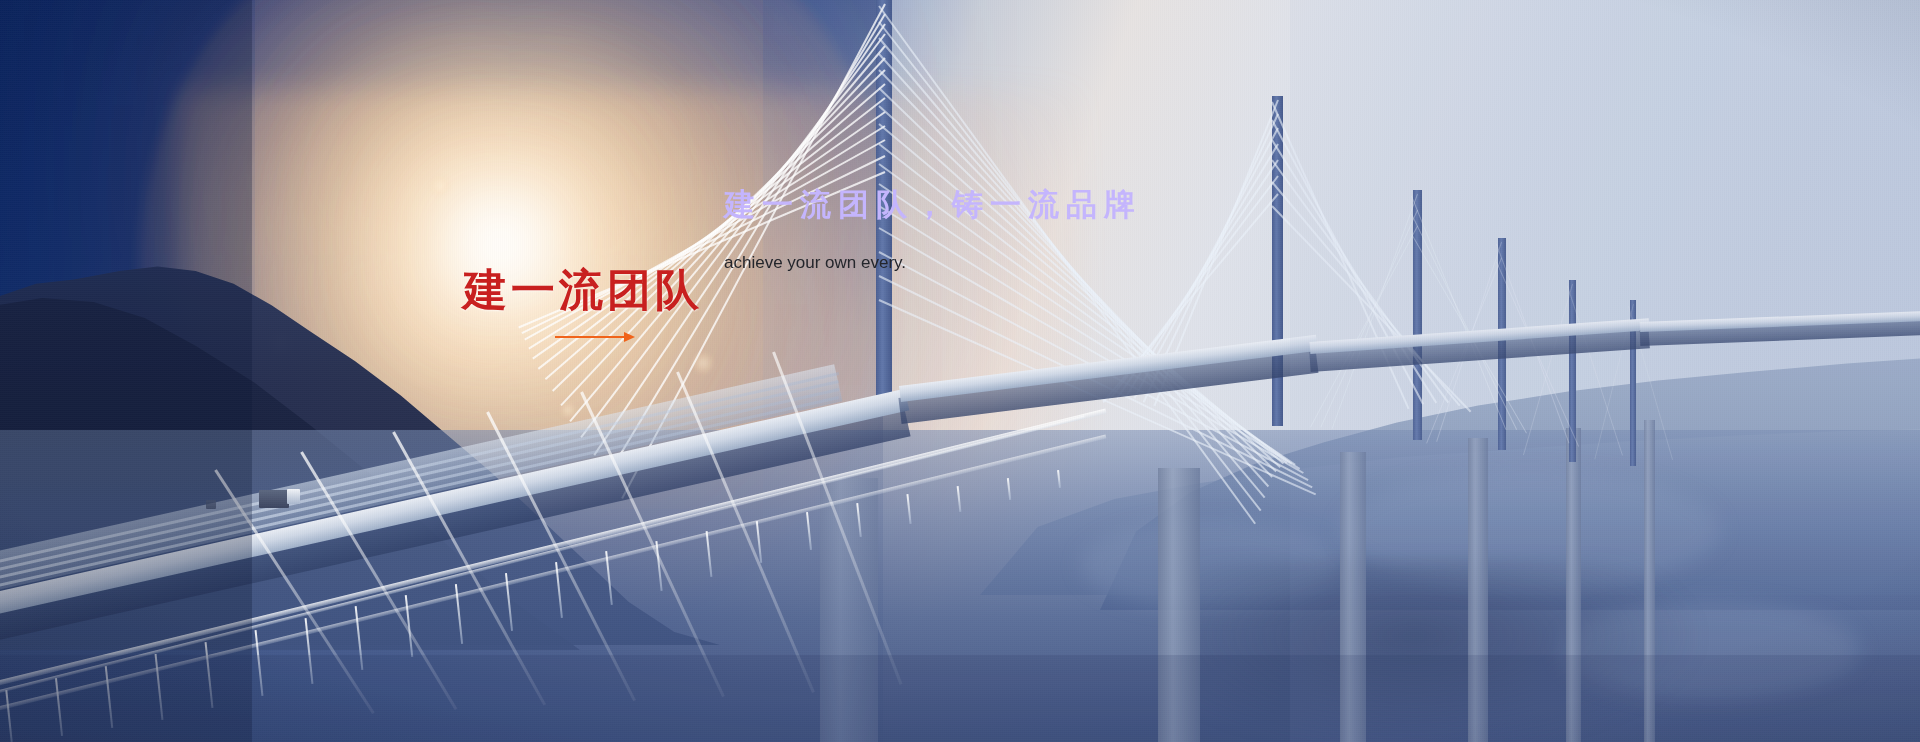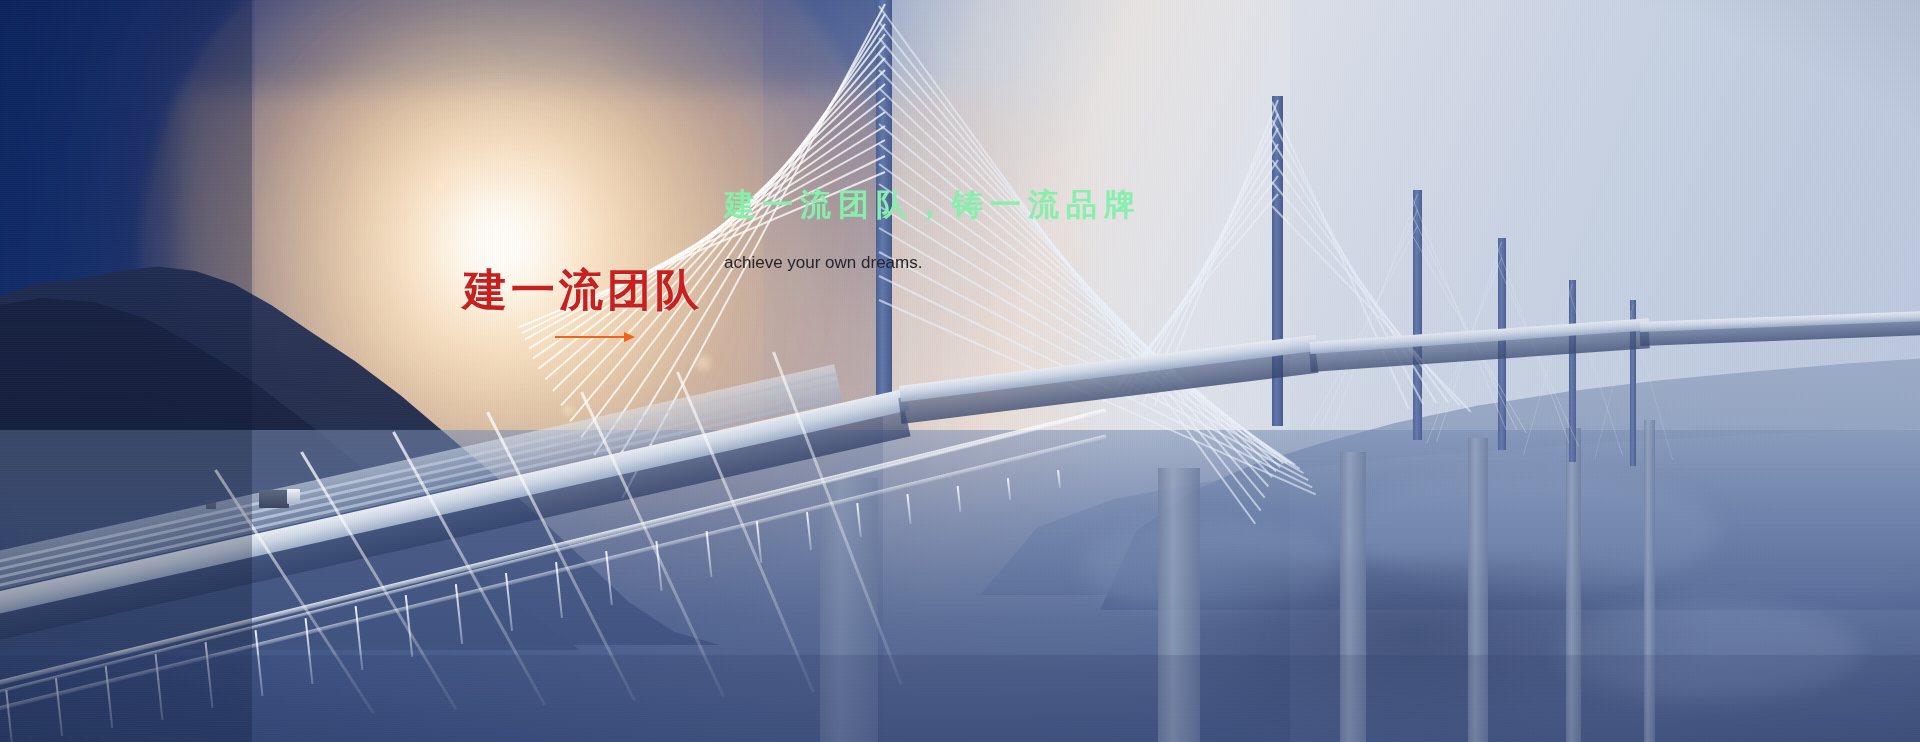--- a/index.html
+++ b/index.html
@@ -231,21 +231,21 @@
     border-bottom:5px solid transparent;
     border-left:11px solid #f0631a;
   }
 
   .copy{position:absolute;left:724px;top:186px;width:620px;}
 
   .headline{
     font-family:"Liberation Serif","DejaVu Serif",serif;
     font-size:31px;
     line-height:1.25;
-    color:#86efac;
+    color:#c4b5fd;
     letter-spacing:7px;
     white-space:nowrap;
     margin:0;
   }
   .subhead{
     font-family:"Liberation Sans","DejaVu Sans",sans-serif;
     font-weight:bold;
     font-size:38px;
     line-height:1.2;
     color:#101014;
@@ -444,18 +444,18 @@
       <div class="logo-text">建一流团队</div>
       <div class="logo-arrow">
         <span class="shaft"></span>
         <span class="head"></span>
       </div>
     </div>
 
     <div class="copy">
       <h2 class="headline">建一流团队，铸一流品牌</h2>
       <p class="lede">
-        <span>achieve your own dreams.</span>
+        <span>achieve your own every.</span>
       </p>
     </div>
 
   </div>
 </div>
 
 </body></html>

